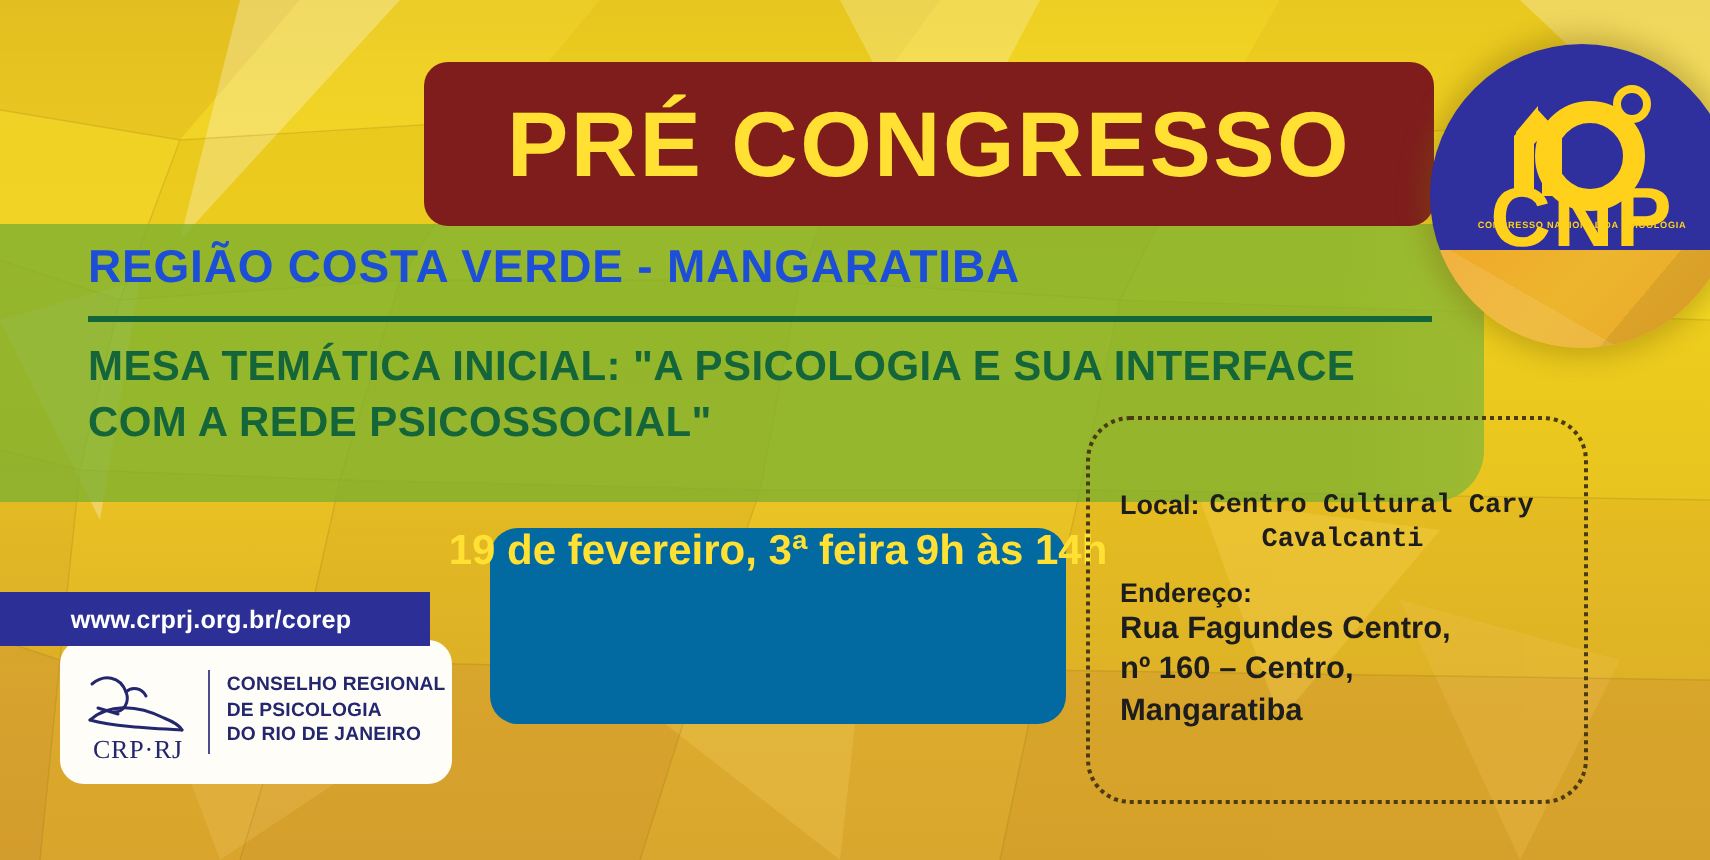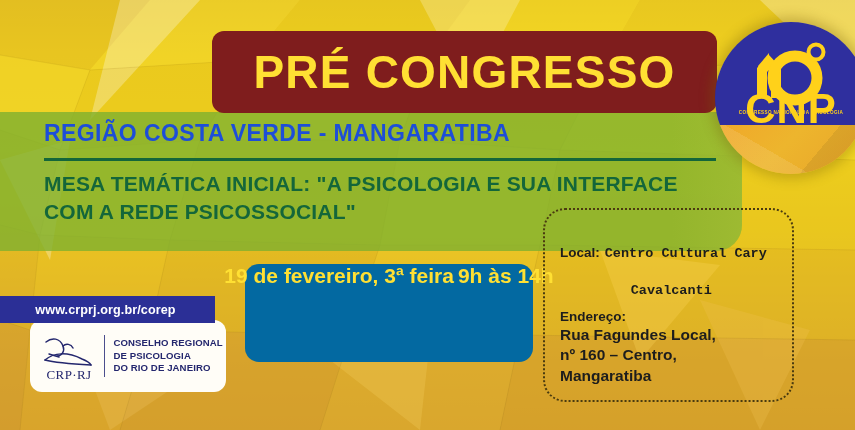--- a/index.html
+++ b/index.html
@@ -190,21 +190,21 @@
     width: 228px;
     color: #1d1d1d;
   }
   .ib-row { display: flex; align-items: flex-start; gap: 5px; }
   .ib-label {
     font-size: 13.5px; font-weight: bold; white-space: nowrap;
   }
   .ib-local-val {
     font-size: 13.5px; font-weight: bold; line-height: 1.28; font-family: Liberation Mono, monospace;
   }
-  .ib-local-val .l2 { display:block; padding-left: 26px; margin-top: 20px; }
+  .ib-local-val .l2 { display:block; padding-left: 26px; }
   .ib-addr-label {
     font-size: 13.5px; font-weight: bold; margin-top: 9px;
   }
   .ib-addr {
     font-size: 15.5px; font-weight: bold; line-height: 1.34; margin-top: 1px;
   }
 </style>
 </head>
 <body>
 
@@ -332,19 +332,19 @@
   <div class="info-inner">
     <div class="ib-row">
       <span class="ib-label">Local:</span>
       <span class="ib-local-val">
         <span>Centro Cultural Cary</span>
         <span class="l2">Cavalcanti</span>
       </span>
     </div>
     <div class="ib-addr-label">Endereço:</div>
     <div class="ib-addr">
-      <div>Rua Fagundes Local,</div>
+      <div>Rua Fagundes Centro,</div>
       <div>nº 160 – Centro,</div>
       <div>Mangaratiba</div>
     </div>
   </div>
 
 </div>
 
 </body></html>

